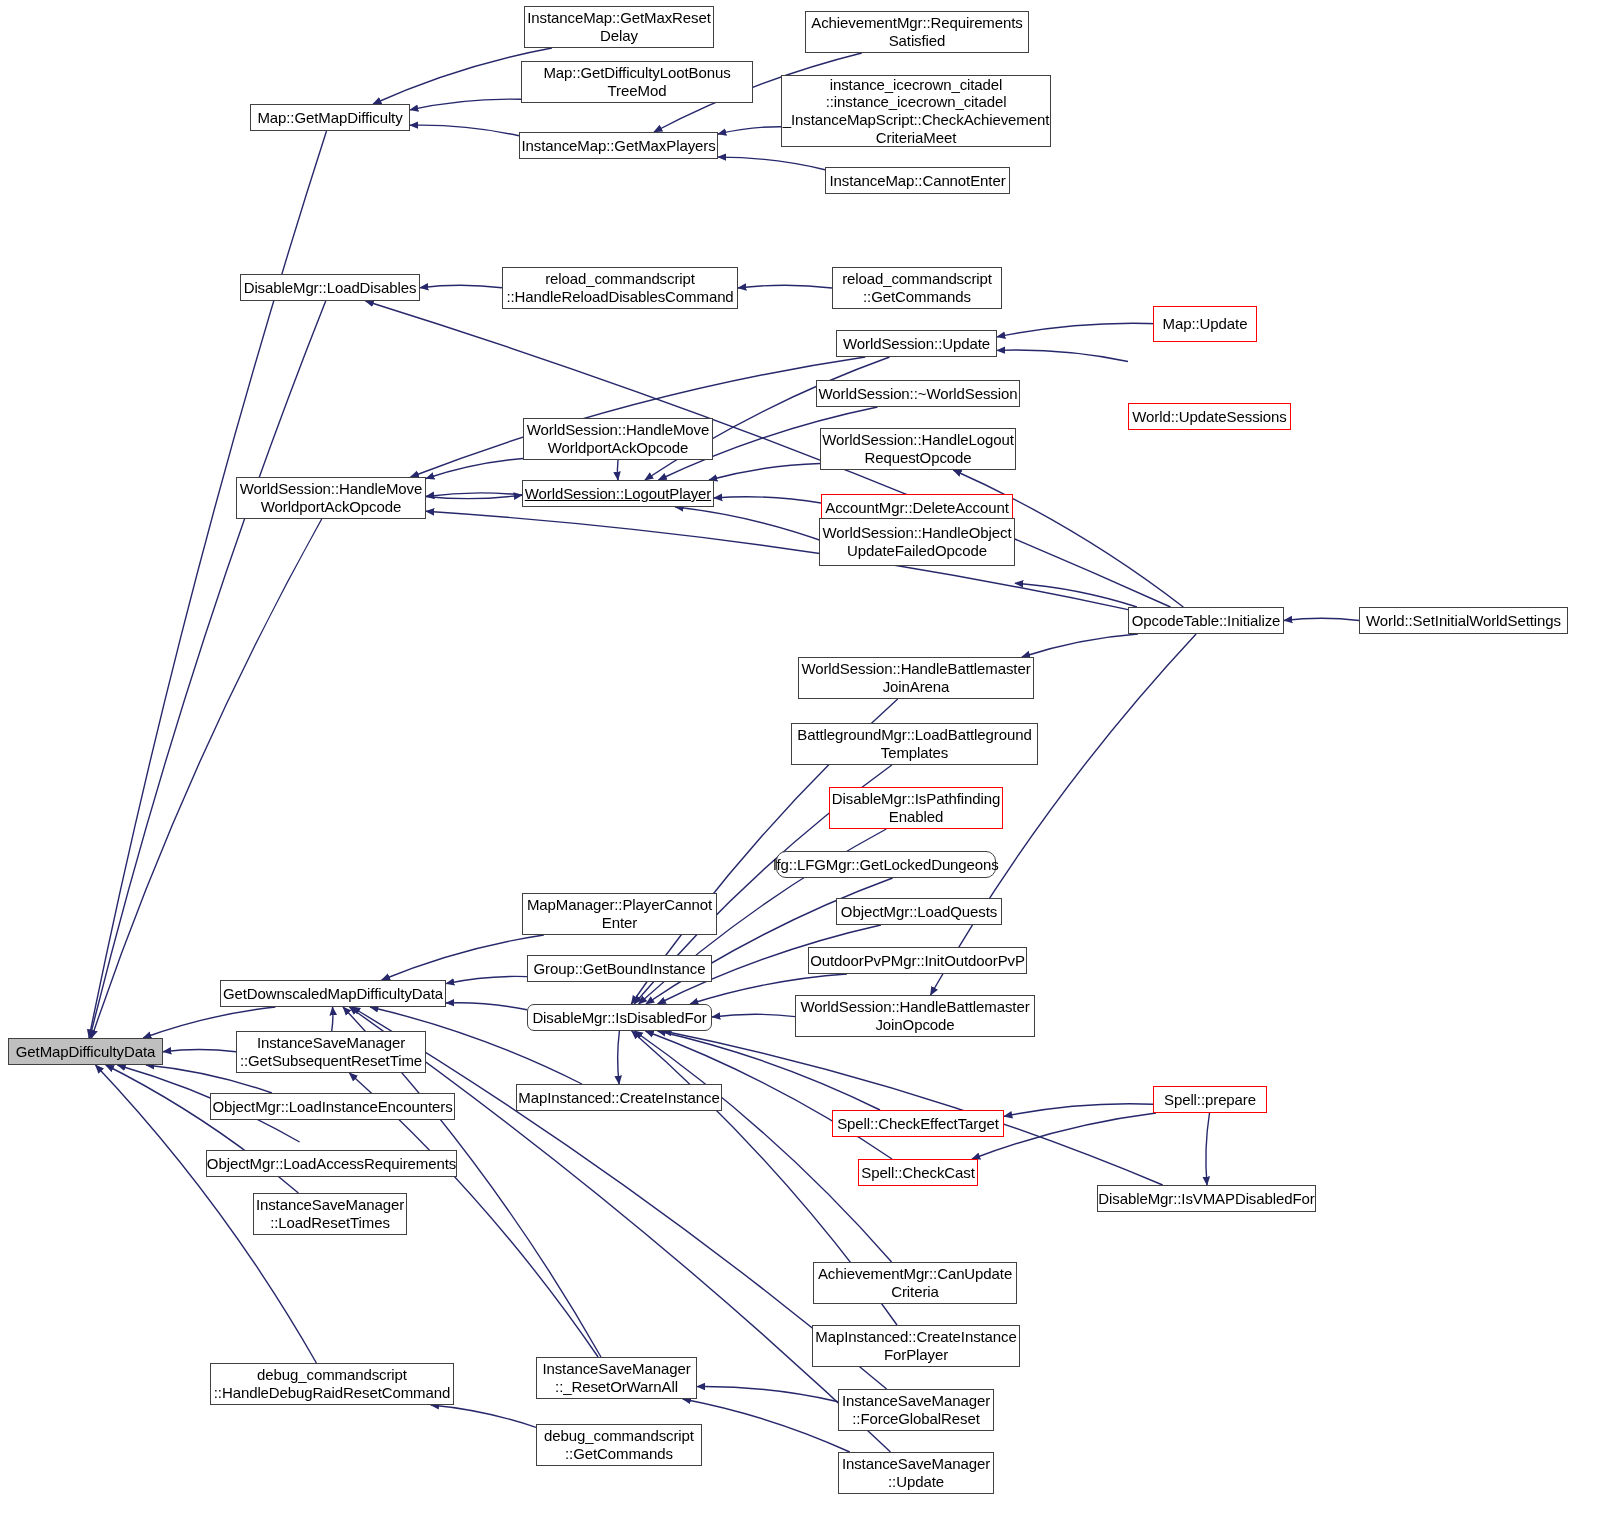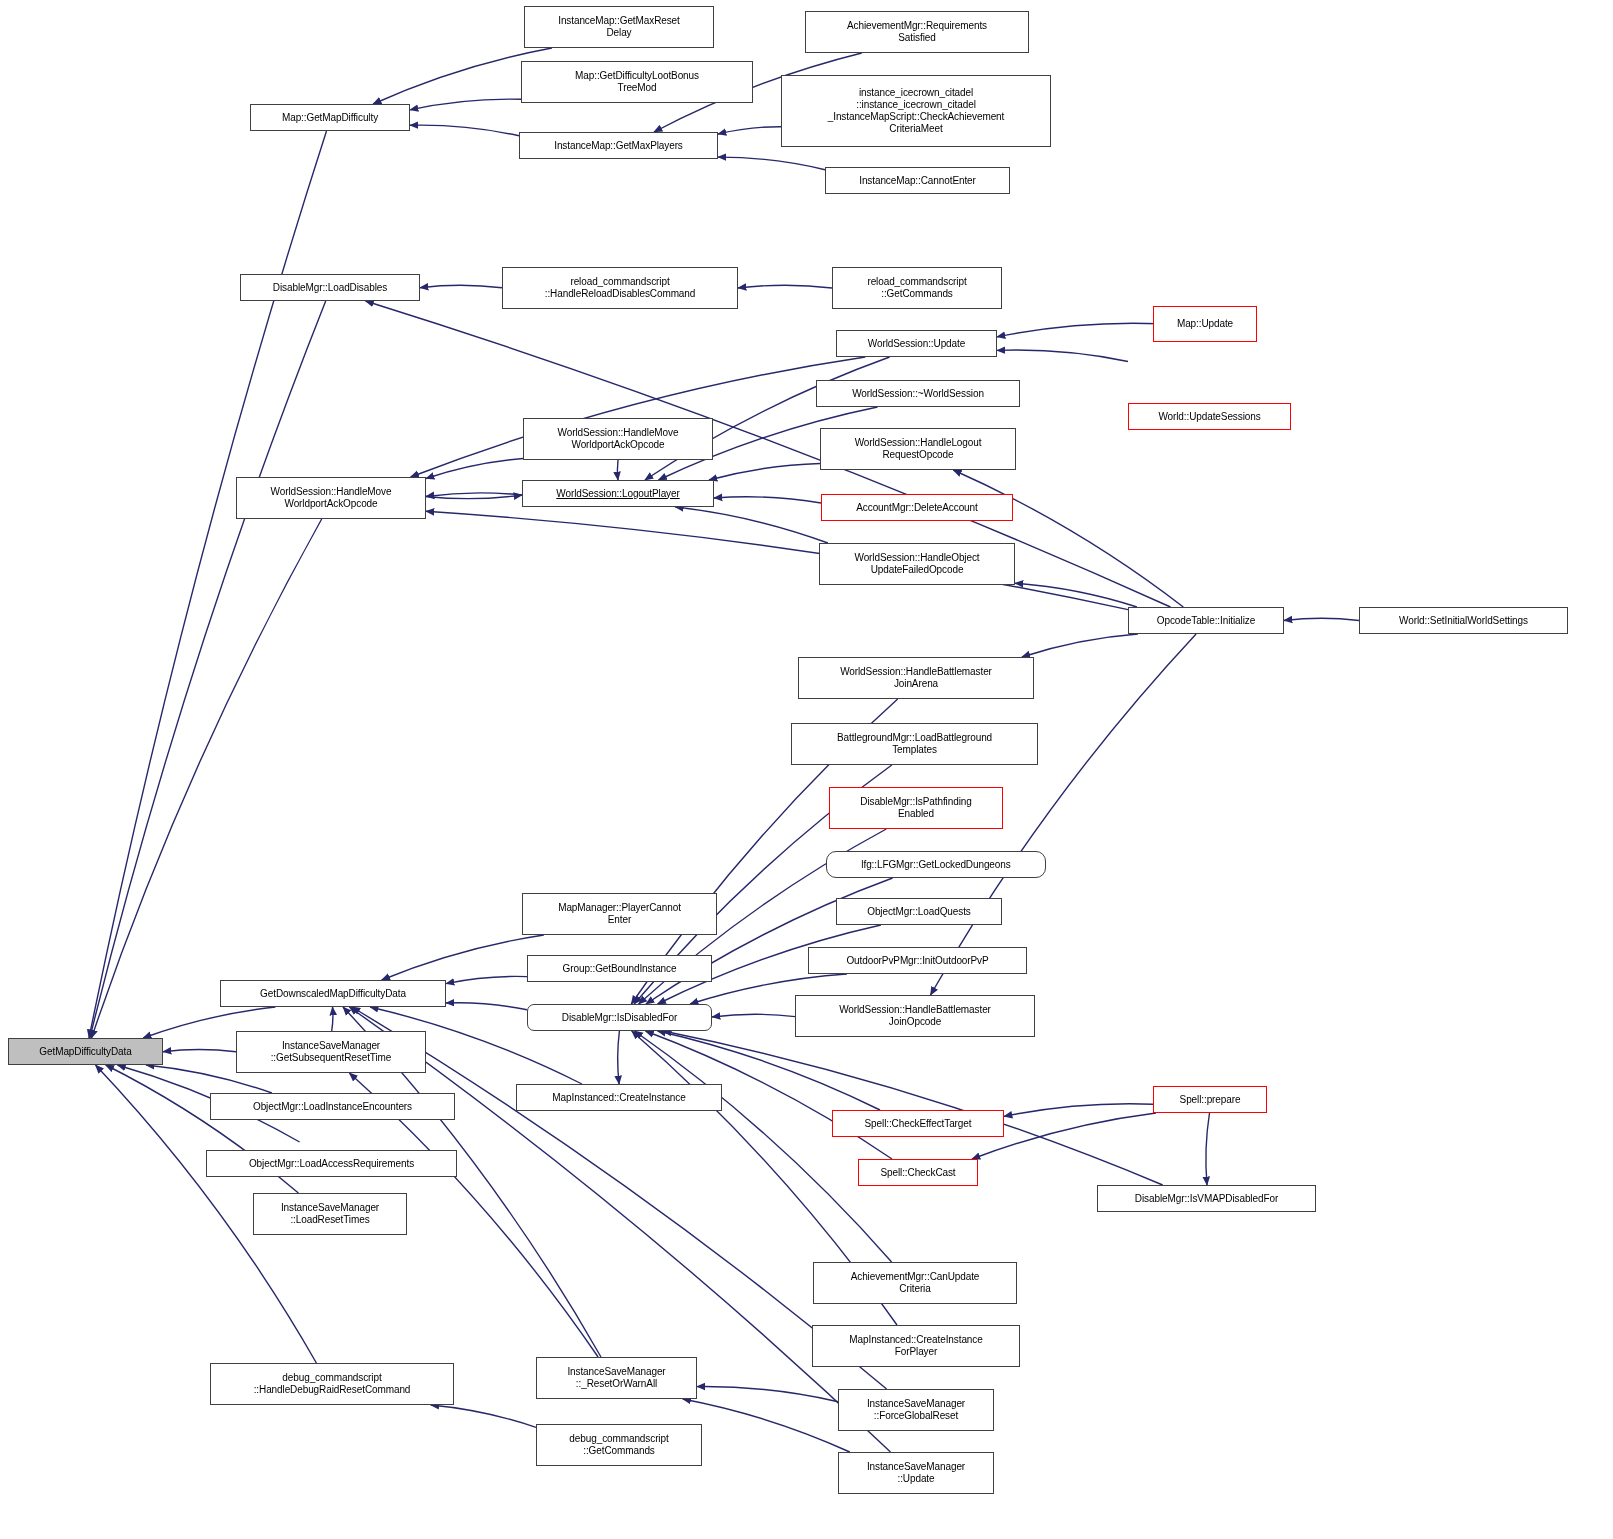--- a/index.html
+++ b/index.html
@@ -27,21 +27,21 @@
   .node {
     position: absolute;
     box-sizing: border-box;
     display: flex;
     align-items: center;
     justify-content: center;
     text-align: center;
     background: #ffffff;
     border: 1px solid #404040;
     color: #000000;
-    font-size: 10px;
+    font-size: 15px;
     line-height: 1.18;
     letter-spacing: -0.1px;
     white-space: pre-line;
     padding: 0 4px;
     z-index: 2;
   }
   .node.red {
     border-color: #ff0000;
     border-width: 1px;
   }
@@ -151,31 +151,31 @@
       <div class="node red" style="left: 1128px; top: 355px; width: 163px; height: 27px; margin-top: 48px;">World::UpdateSessions</div>
       <div class="node" style="left: 816px; top: 380px; width: 204px; height: 27px;">WorldSession::~WorldSession</div>
       <div class="node" style="left: 523px; top: 418px; width: 190px; height: 42px;">WorldSession::HandleMove
 WorldportAckOpcode</div>
       <div class="node" style="left: 820px; top: 428px; width: 196px; height: 42px;">WorldSession::HandleLogout
 RequestOpcode</div>
       <div class="node" style="left: 236px; top: 477px; width: 190px; height: 42px;">WorldSession::HandleMove
 WorldportAckOpcode</div>
       <div class="node" style="left: 522px; top: 480px; width: 192px; height: 27px; text-decoration: underline;">WorldSession::LogoutPlayer</div>
       <div class="node red" style="left: 821px; top: 494px; width: 192px; height: 27px;">AccountMgr::DeleteAccount</div>
-      <div class="node" style="left: 819px; top: 543px; width: 196px; height: 42px;">WorldSession::HandleObject
+      <div class="node" style="left: 819px; top: 518px; width: 196px; height: 48px;">WorldSession::HandleObject
 UpdateFailedOpcode</div>
       <div class="node" style="left: 1128px; top: 607px; width: 156px; height: 27px;">OpcodeTable::Initialize</div>
       <div class="node" style="left: 1359px; top: 607px; width: 209px; height: 27px;">World::SetInitialWorldSettings</div>
       <div class="node" style="left: 798px; top: 657px; width: 236px; height: 42px;">WorldSession::HandleBattlemaster
 JoinArena</div>
       <div class="node" style="left: 791px; top: 723px; width: 247px; height: 42px;">BattlegroundMgr::LoadBattleground
 Templates</div>
       <div class="node red" style="left: 829px; top: 787px; width: 174px; height: 42px;">DisableMgr::IsPathfinding
 Enabled</div>
-      <div class="node" style="left: 826px; top: 851px; width: 220px; height: 27px; border-radius: 10px;">lfg::LFGMgr::GetLockedDungeons</div>
+      <div class="node" style="left: 776px; top: 851px; width: 220px; height: 27px; border-radius: 10px;">lfg::LFGMgr::GetLockedDungeons</div>
       <div class="node" style="left: 836px; top: 898px; width: 166px; height: 27px;">ObjectMgr::LoadQuests</div>
       <div class="node" style="left: 522px; top: 893px; width: 195px; height: 42px;">MapManager::PlayerCannot
 Enter</div>
       <div class="node" style="left: 808px; top: 947px; width: 219px; height: 27px;">OutdoorPvPMgr::InitOutdoorPvP</div>
       <div class="node" style="left: 527px; top: 955px; width: 185px; height: 27px;">Group::GetBoundInstance</div>
       <div class="node" style="left: 220px; top: 980px; width: 226px; height: 27px;">GetDownscaledMapDifficultyData</div>
       <div class="node" style="left: 795px; top: 995px; width: 240px; height: 42px;">WorldSession::HandleBattlemaster
 JoinOpcode</div>
       <div class="node" style="left: 527px; top: 1004px; width: 185px; height: 27px; border-radius: 7px;">DisableMgr::IsDisabledFor</div>
       <div class="node root" style="left: 8px; top: 1038px; width: 155px; height: 27px;">GetMapDifficultyData</div>

